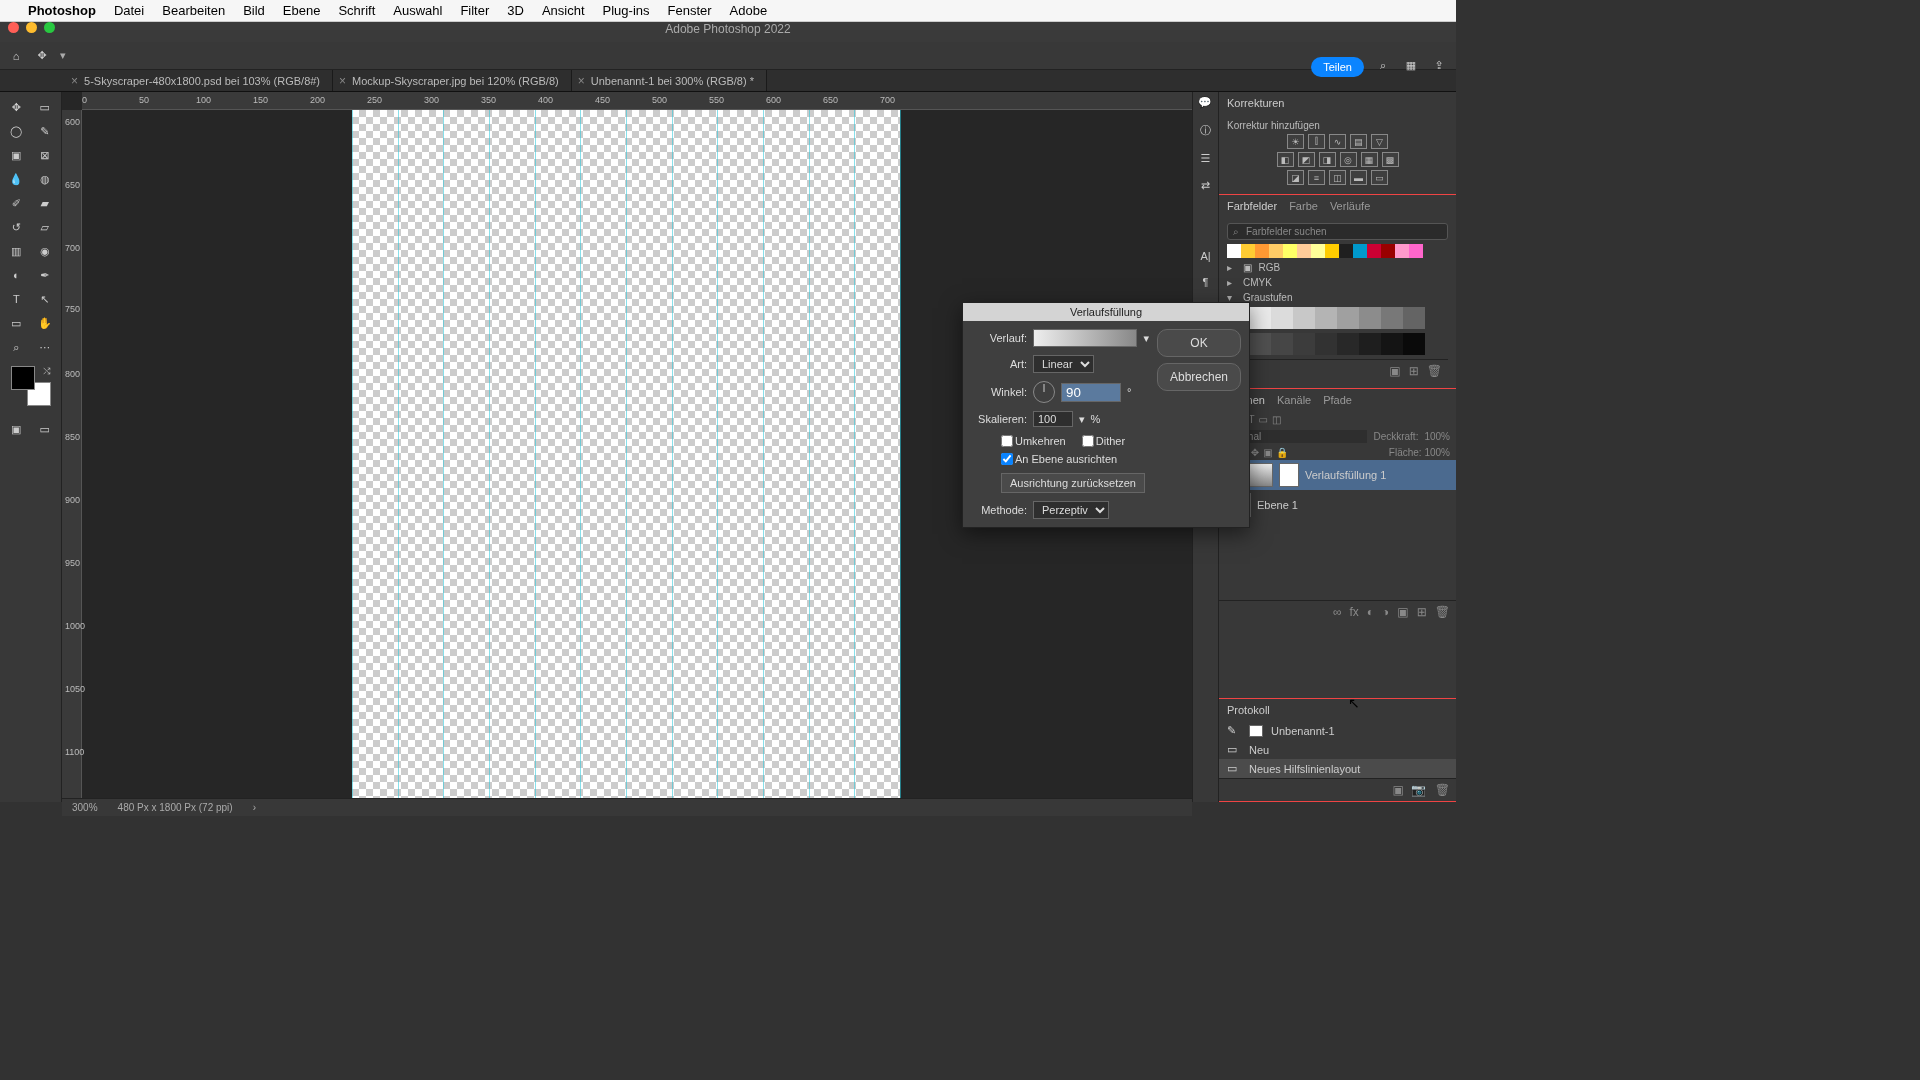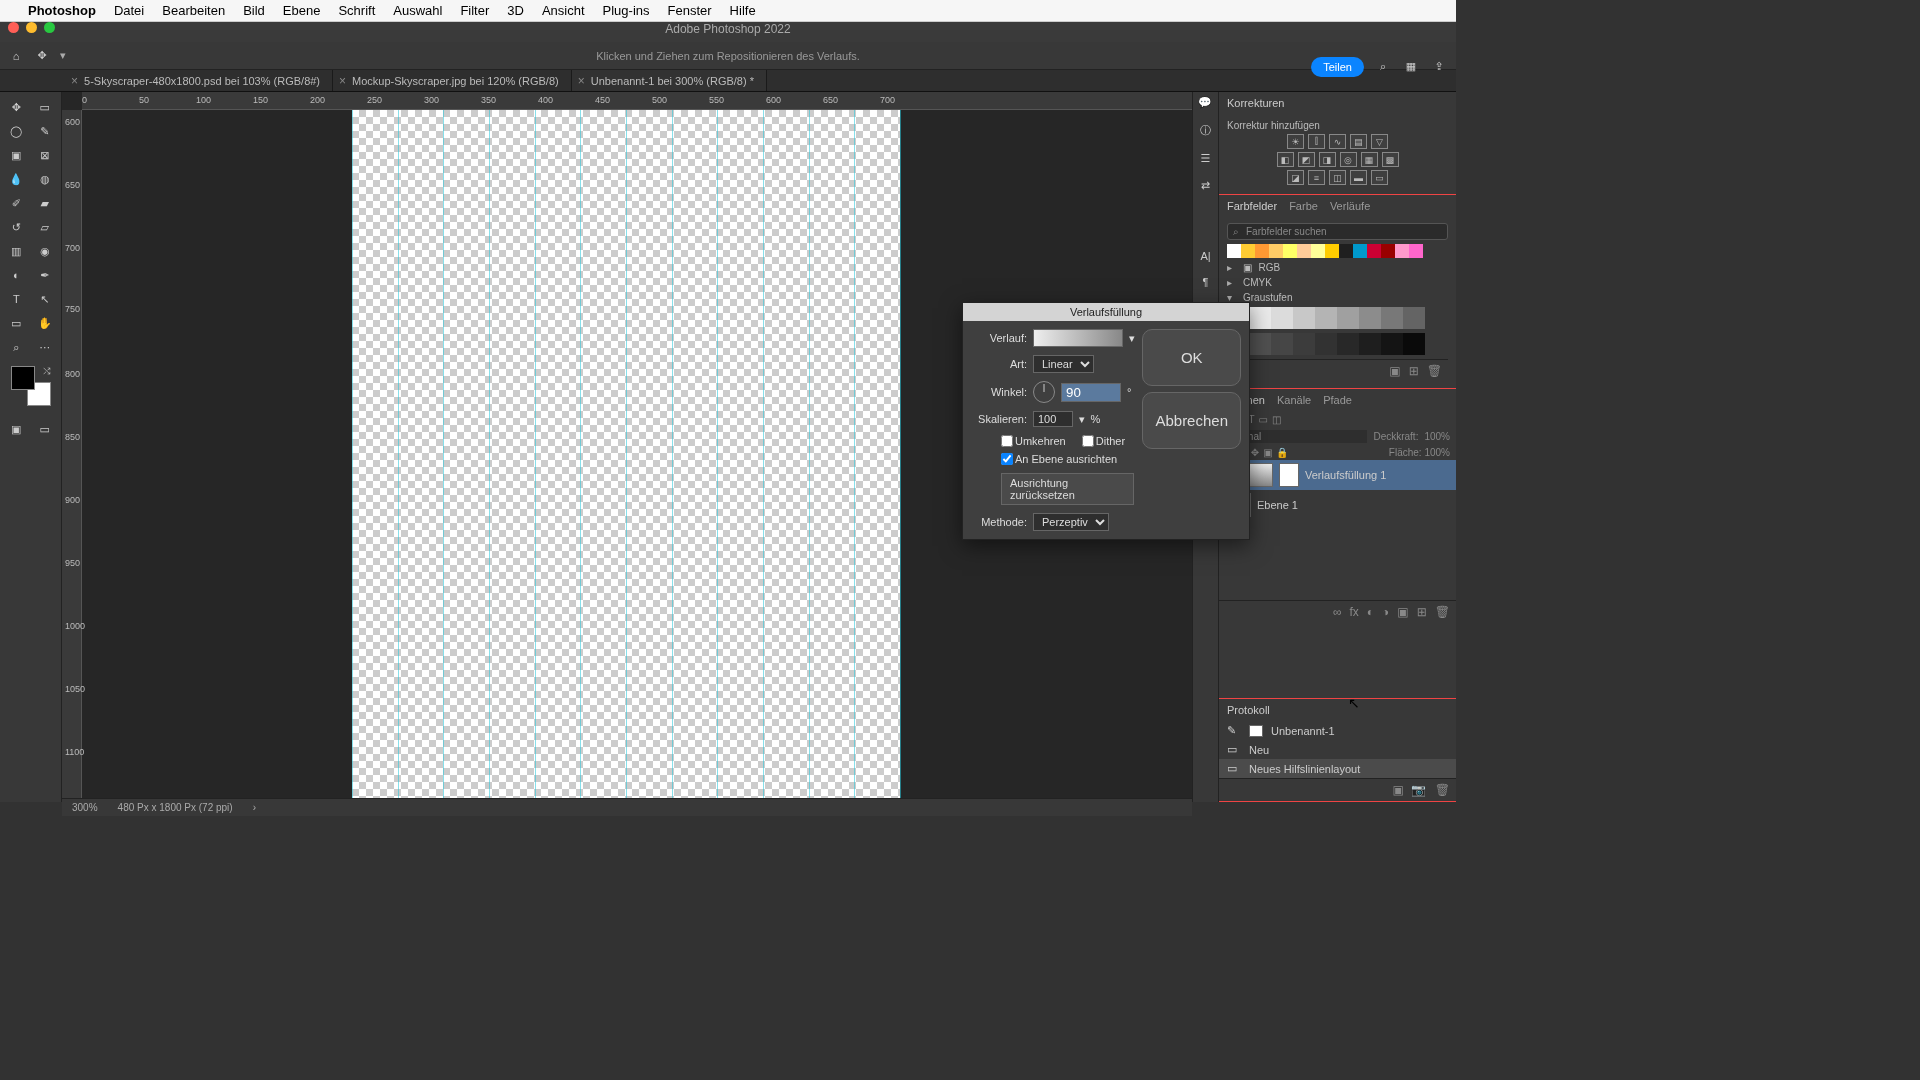--- a/index.html
+++ b/index.html
@@ -17,21 +17,21 @@
 .traffic span { width: 11px; height: 11px; border-radius: 50%; display: inline-block; }
 .traffic .r { background: #ff5f57; }
 .traffic .y { background: #febc2e; }
 .traffic .g { background: #28c840; }
 .titlebar .title { position: absolute; left: 0; right: 0; text-align: center; color: #aaa; font-size: 12px; }
 
 
 .options-bar { height: 28px; background: #383838; display: flex; align-items: center; padding: 0 8px; gap: 10px; border-bottom: 1px solid #222; position: relative; }
 .options-bar .home-ico, .options-bar .move-ico { width: 16px; height: 16px; display: flex; align-items: center; justify-content: center; color: #ccc; }
 .options-bar .hint { position: absolute; left: 0; right: 0; text-align: center; color: #999; font-size: 11px; }
-.options-bar .right { margin-left: auto; display: flex; gap: 10px; align-items: center; margin-top: 22px; }
+.options-bar .right { margin-left: auto; display: flex; gap: 10px; align-items: flex-start; margin-top: 22px; }
 .share-btn { background: #0a84ff; color: #fff; border-radius: 12px; padding: 4px 12px; font-size: 11px; }
 .ico-btn { width: 18px; height: 18px; color: #ccc; display: flex; align-items: center; justify-content: center; }
 
 
 .doc-tabs { height: 22px; background: #2e2e2e; display: flex; align-items: stretch; padding-left: 65px; border-bottom: 1px solid #111; }
 .doc-tabs .tab { display: flex; align-items: center; padding: 0 12px 0 6px; font-size: 11px; color: #bbb; border-right: 1px solid #1a1a1a; gap: 6px; }
 .doc-tabs .tab.active { background: #323232; }
 .doc-tabs .close { color: #888; font-size: 12px; }
 
 
@@ -111,57 +111,56 @@
 .dialog .gradient-prev { flex: 1; height: 18px; background: linear-gradient(90deg, #eee, #888); border: 1px solid #666; }
 .dialog select, .dialog input[type=text] { background: #2e2e2e; border: 1px solid #666; color: #ddd; padding: 1px 4px; font-size: 11px; }
 .dialog .angle-knob { width: 22px; height: 22px; border: 1px solid #888; border-radius: 50%; position: relative; }
 .dialog .angle-knob::after { content: ""; position: absolute; left: 50%; top: 2px; width: 1px; height: 8px; background: #ccc; transform: translateX(-50%); }
 .dialog .angle-input { width: 60px; background: #5b7a9e; border: 1px solid #666; color: #fff; padding: 1px 4px; }
 .dialog .checks { display: flex; flex-direction: column; gap: 6px; margin-left: 30px; }
 .dialog .checks label { display: flex; align-items: flex-end; gap: 2px; }
 .dialog input[type=checkbox] { width: 12px; height: 12px; accent-color: #0a84ff; }
 .dialog .reset-btn { background: #4a4a4a; border: 1px solid #666; padding: 3px 8px; color: #ddd; margin-left: 30px; width: fit-content; }
 .dialog .dlg-btns { display: flex; flex-direction: column; gap: 6px; }
-.dialog .dlg-btns button { background: #4a4a4a; border: 1px solid #666; border-radius: 10px; padding: 19px 12px; color: #ddd; min-width: 74px; font-size: 15px; }
+.dialog .dlg-btns button { background: #4a4a4a; border: 1px solid #666; border-radius: 10px; padding: 6px 12px; color: #ddd; min-width: 74px; font-size: 12px; }
 .cursor { position: absolute; top: 695px; left: 1348px; font-size: 14px; color: #000; z-index: 50; pointer-events: none; }
 </style>
 </head>
 <body>
 
 <div class="mac-menu">
   <span class="apple"></span>
   <span class="app-name">Photoshop</span>
   <span>Datei</span>
   <span>Bearbeiten</span>
   <span>Bild</span>
   <span>Ebene</span>
   <span>Schrift</span>
   <span>Auswahl</span>
   <span>Filter</span>
   <span>3D</span>
   <span>Ansicht</span>
   <span>Plug-ins</span>
   <span>Fenster</span>
-  <span>Hilfe</span>
+  <span>Adobe</span>
 </div>
 
 <div class="titlebar">
   <div class="traffic">
     <span class="r"></span>
     <span class="y"></span>
     <span class="g"></span>
   </div>
   <div class="title">Adobe Photoshop 2022</div>
 </div>
 
 <div class="options-bar">
   <div class="home-ico">⌂</div>
   <div class="move-ico">✥</div>
   <span style="color:#aaa">▾</span>
-  <div class="hint">Klicken und Ziehen zum Repositionieren des Verlaufs.</div>
   <div class="right">
     <div class="share-btn">Teilen</div>
     <div class="ico-btn">⌕</div>
     <div class="ico-btn">▦</div>
     <div class="ico-btn">⇪</div>
   </div>
 </div>
 
 <div class="doc-tabs">
   <div class="tab">

